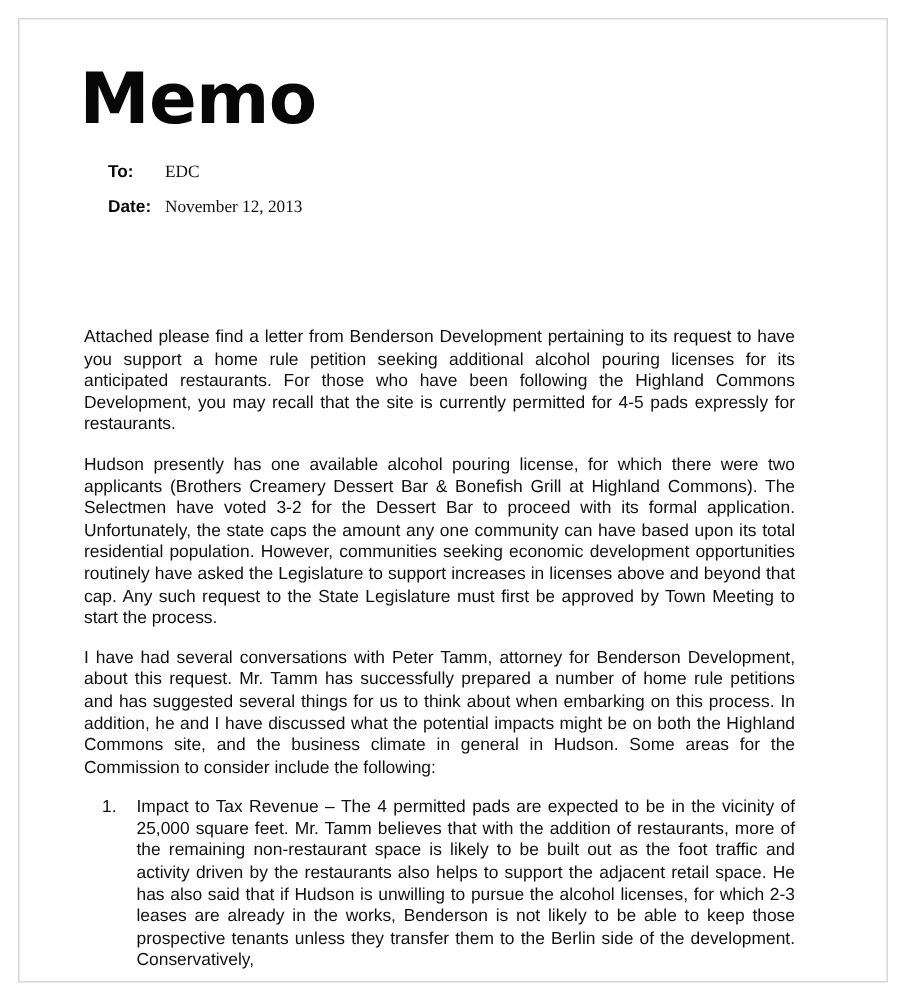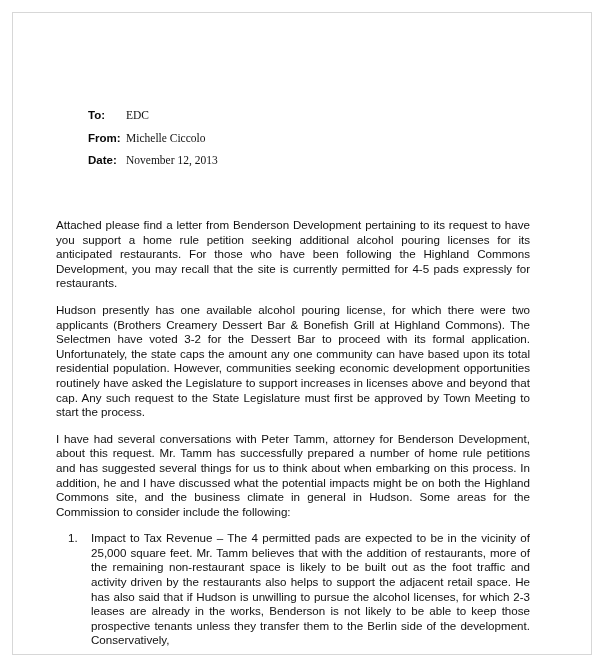--- a/index.html
+++ b/index.html
@@ -56,21 +56,20 @@
     left: 59px;
     top: 96px;
     width: 480px;
   }
   .field-row {
     display: flex;
     align-items: baseline;
     margin-bottom: 10.5px;
     font-size: 11.5px;
     color: #111;
-    margin-left: 16px;
   }
   .field-label {
     width: 38px;
     flex: 0 0 38px;
     font-weight: 700;
     color: #080808;
   }
   .field-label.wide {
     width: 38px;
   }
@@ -123,32 +122,29 @@
   .lead-in {
     font-weight: 400;
   }
 </style>
 </head>
 <body>
 
 <div class="page">
   <div class="page-inner">
 
+    <div class="memo-title">Memo</div>
 
     <div class="fields">
 
       <div class="field-row">
         <span class="field-label">To:</span>
         <span class="field-value">EDC</span>
       </div>
 
-      <div class="field-row">
-        <span class="field-label wide">From:</span>
-        <span class="field-value">Michelle Ciccolo</span>
-      </div>
 
       <div class="field-row">
         <span class="field-label">Date:</span>
         <span class="field-value">November 12, 2013</span>
       </div>
 
 
     </div>
 
     <div class="body-copy">

